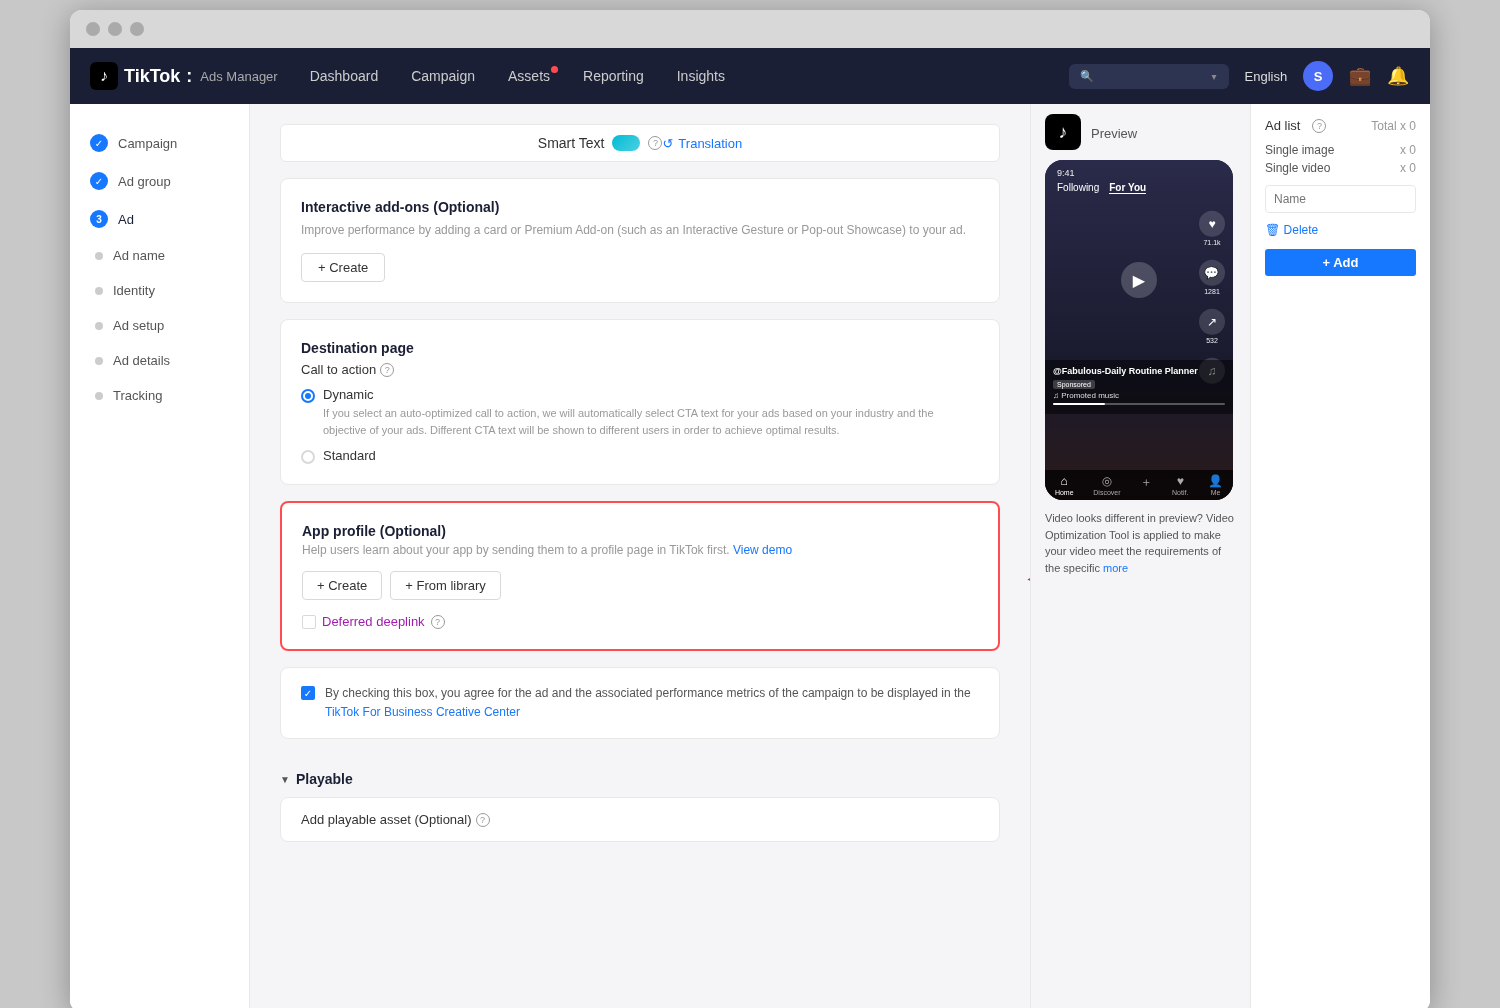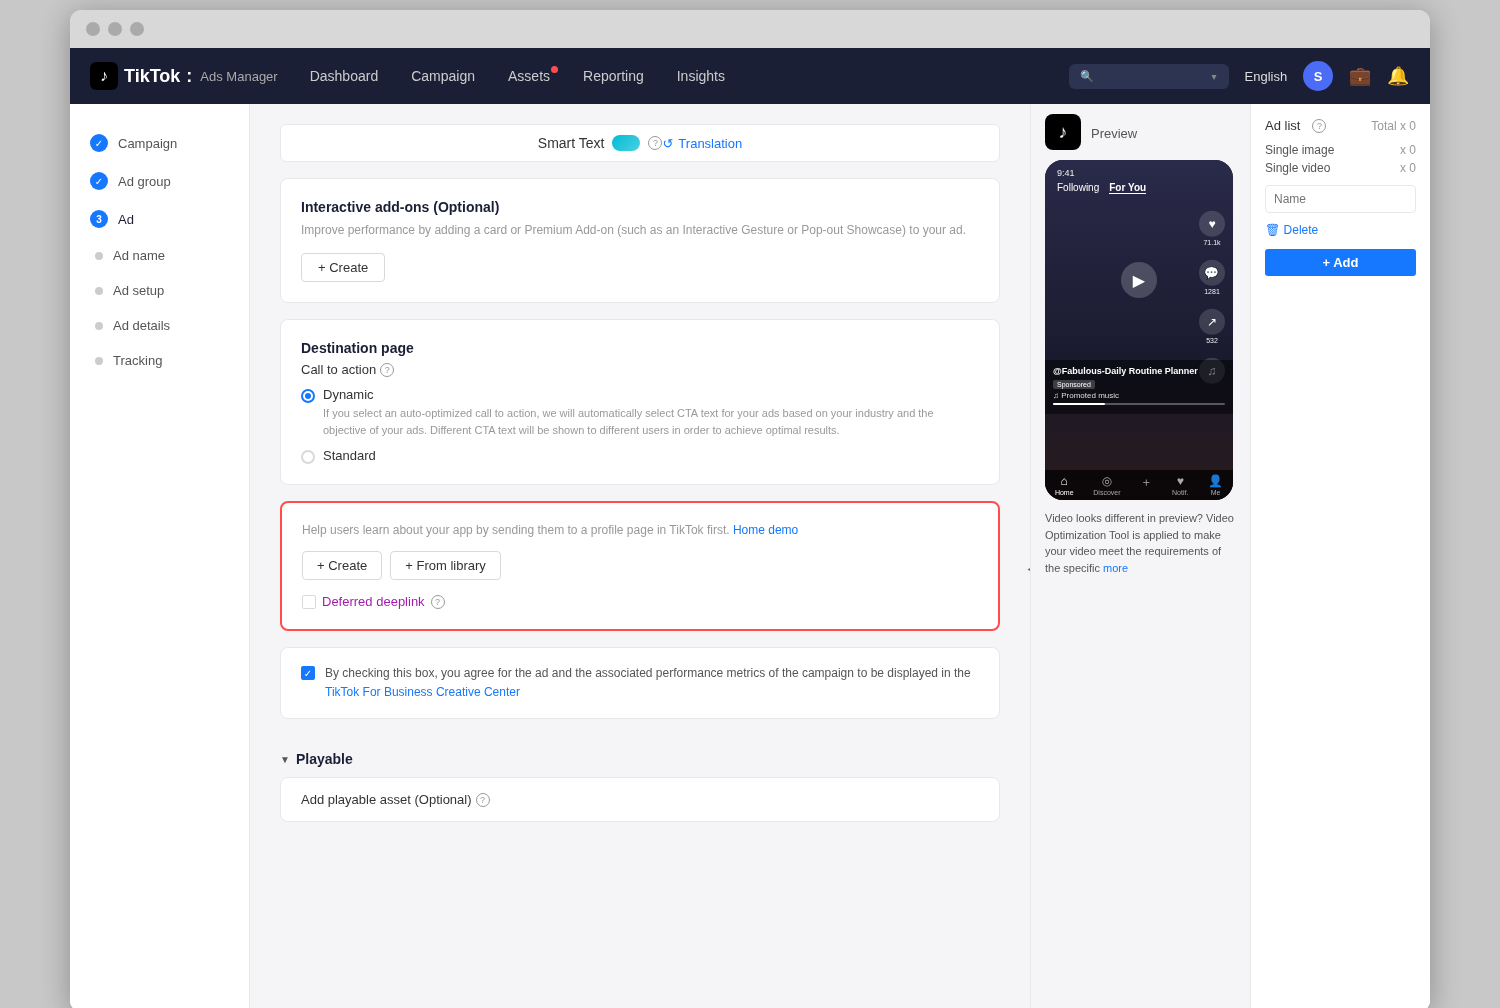--- a/index.html
+++ b/index.html
@@ -729,20 +729,24 @@
       <div class="sidebar-item active">
         <div class="sidebar-num">3</div>
         <span>Ad</span>
       </div>
       <div class="sidebar-item">
         <div class="sidebar-dot"></div>
         <span>Ad name</span>
       </div>
       <div class="sidebar-item">
         <div class="sidebar-dot"></div>
+        <span>Identity</span>
+      </div>
+      <div class="sidebar-item">
+        <div class="sidebar-dot"></div>
         <span>Ad setup</span>
       </div>
       <div class="sidebar-item">
         <div class="sidebar-dot"></div>
         <span>Ad details</span>
       </div>
       <div class="sidebar-item">
         <div class="sidebar-dot"></div>
         <span>Tracking</span>
       </div>
@@ -784,23 +788,24 @@
               </div>
             </div>
             <div class="radio-item">
               <div class="radio-circle unchecked"></div>
               <div class="radio-label">Standard</div>
             </div>
           </div>
         </div>
 
         <div class="app-profile-card" style="position:relative;">
+          <div class="app-profile-title">App profile (Optional)</div>
           <div class="app-profile-desc">
             <span>Help users learn about your app by sending them to a profile page in TikTok first.</span>
-            <span class="view-demo-link">Home demo</span>
+            <span class="view-demo-link">View demo</span>
           </div>
           <div class="btn-group">
             <button class="outline-btn">+ Create</button>
             <button class="outline-btn">+ From library</button>
           </div>
           <div class="deferred-row">
             <div class="checkbox-empty"></div>
             <span class="deferred-label">Deferred deeplink</span>
             <span class="info-icon">?</span>
           </div>

